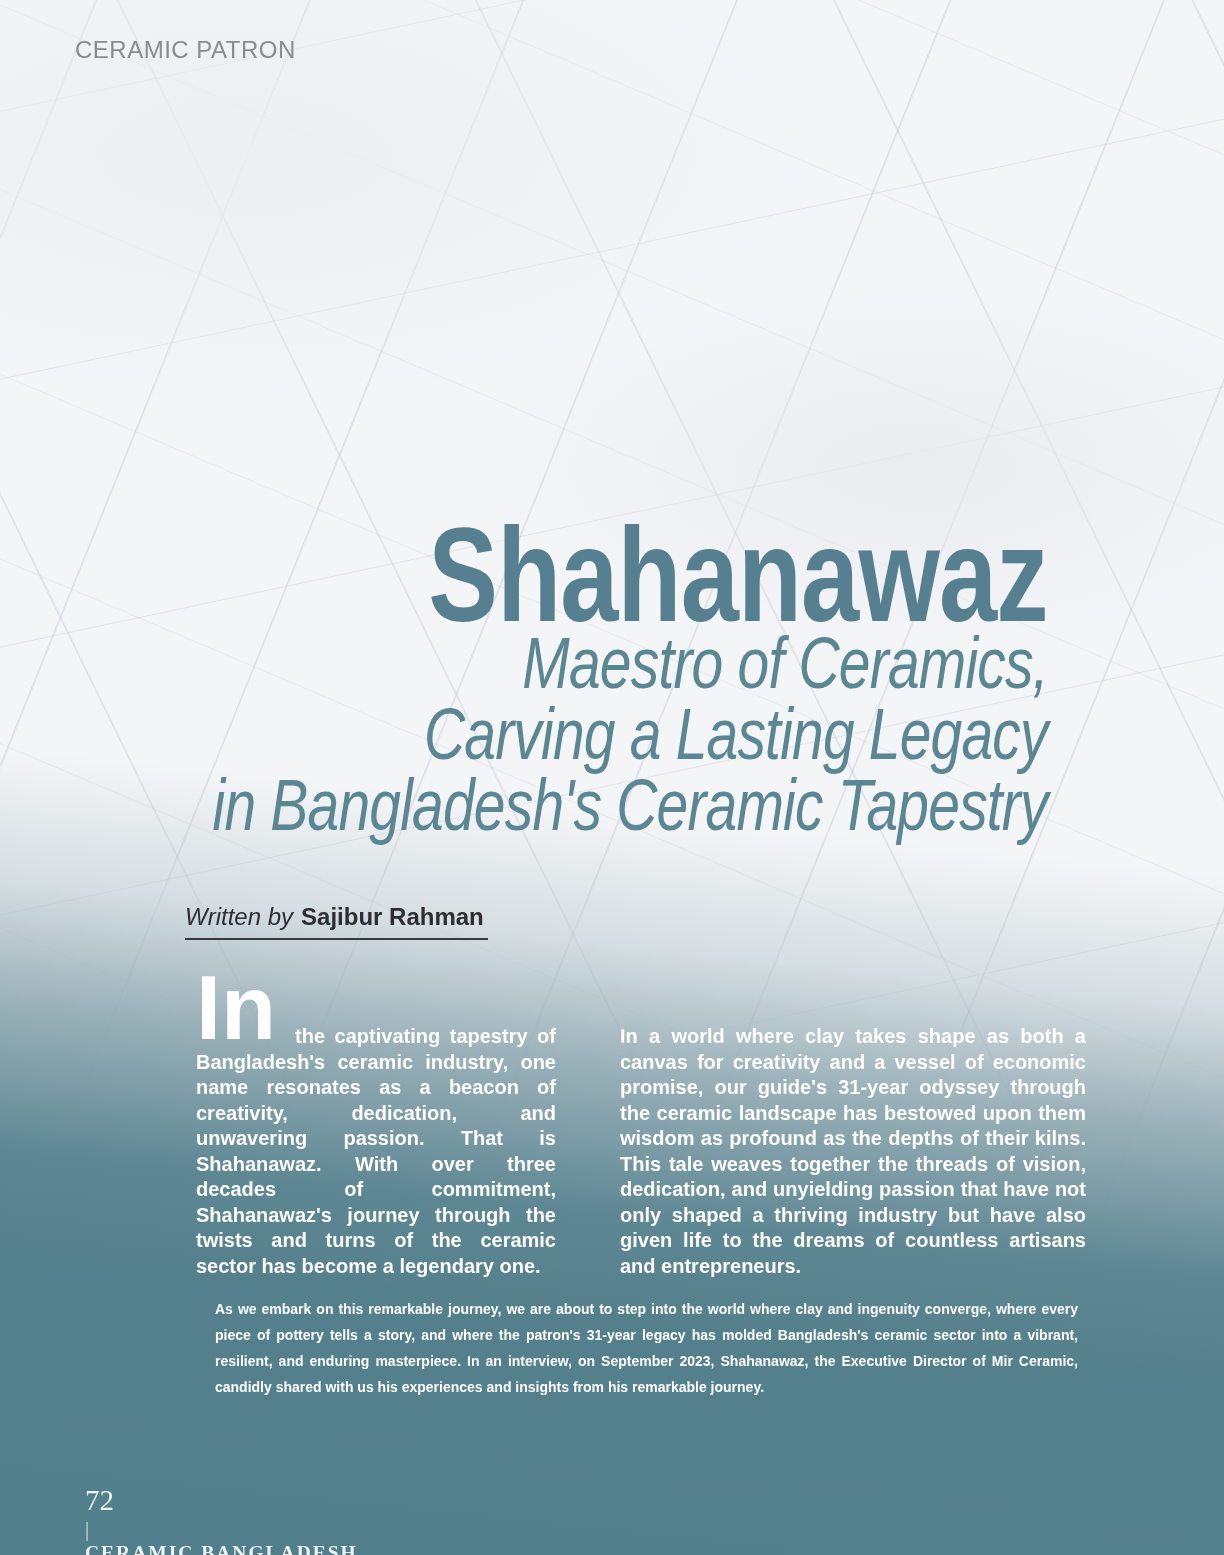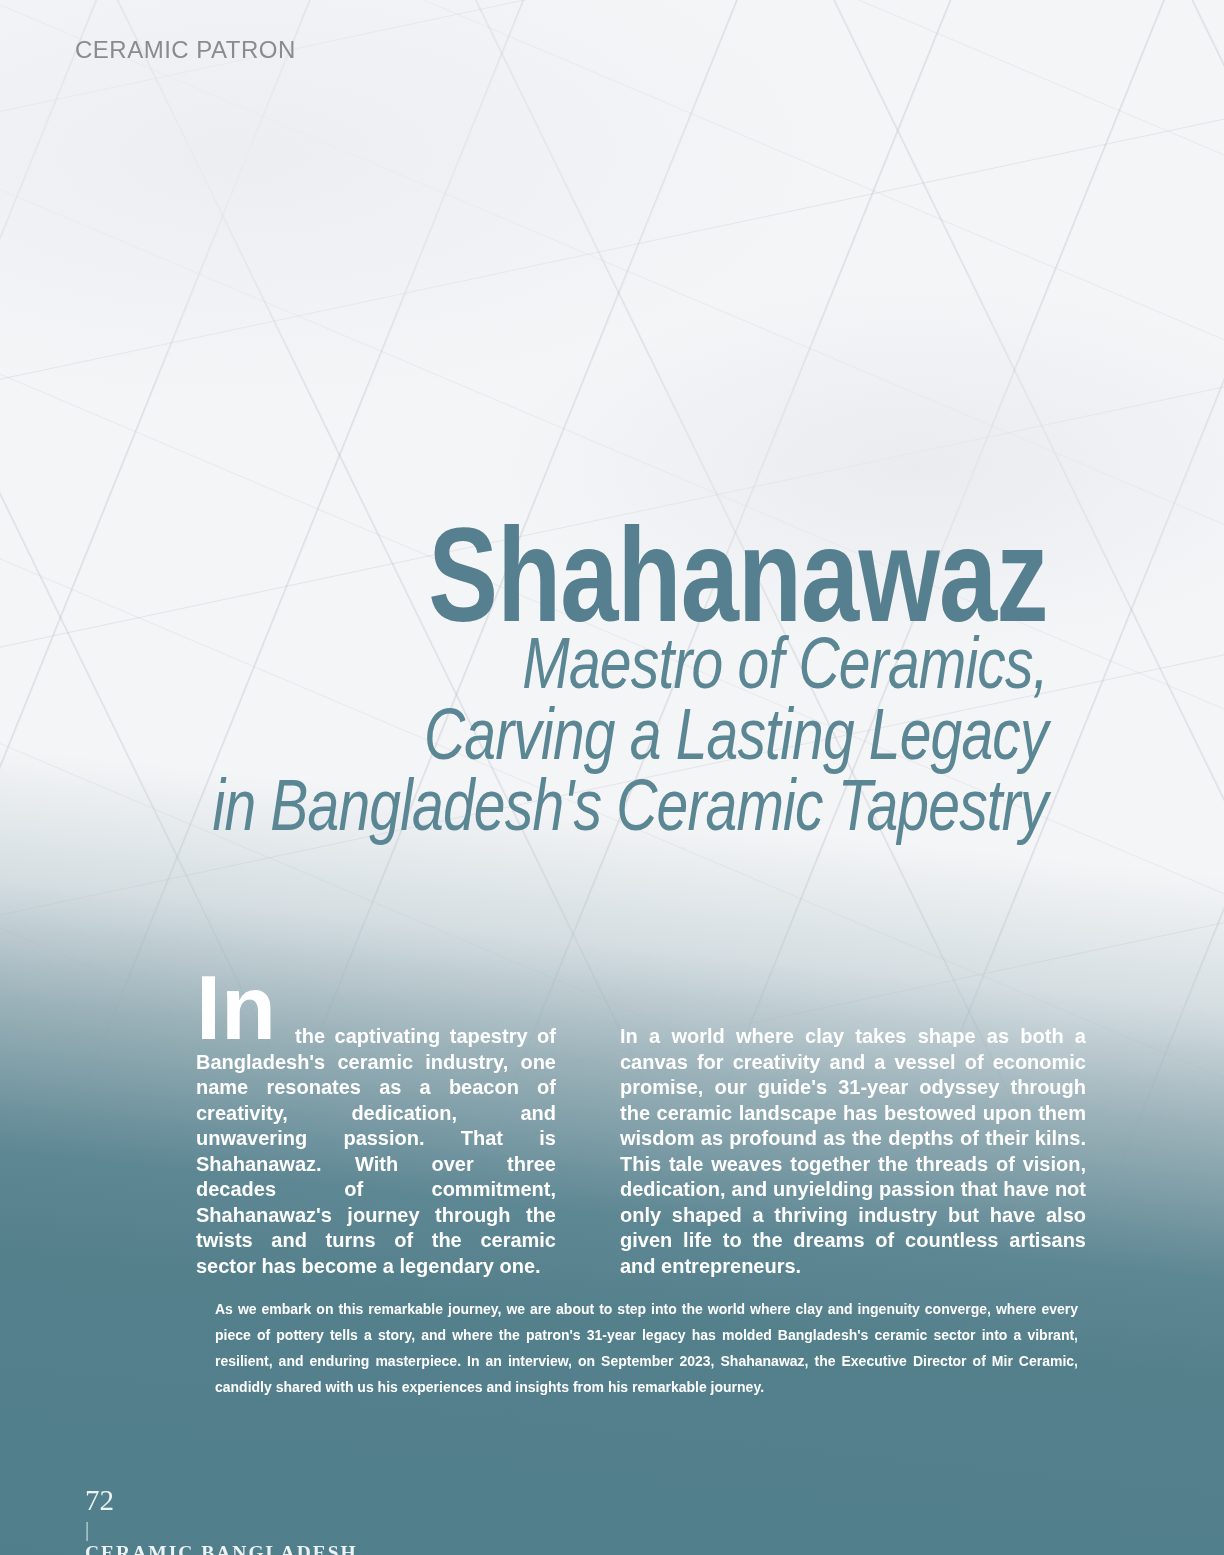--- a/index.html
+++ b/index.html
@@ -90,20 +90,23 @@
     <div class="condense">
       <h1 class="title">Shahanawaz</h1>
       <div class="subtitle">
         <div class="sub-line">Maestro of Ceramics,</div>
         <div class="sub-line">Carving a Lasting Legacy</div>
         <div class="sub-line">in Bangladesh's Ceramic Tapestry</div>
       </div>
     </div>
   </div>
 
+  <div class="byline">
+    <span class="by-prefix">Written by</span><span class="by-author">Sajibur Rahman</span>
+  </div>
 
   <div class="col col-left">
     <span class="dropcap">In</span>
     <span class="indent"></span><span>the captivating tapestry of Bangladesh's ceramic industry, one name resonates as a beacon of creativity, dedication, and unwavering passion. That is Shahanawaz. With over three decades of commitment, Shahanawaz's journey through the twists and turns of the ceramic sector has become a legendary one.</span>
   </div>
 
   <div class="col col-right">In a world where clay takes shape as both a canvas for creativity and a vessel of economic promise, our guide's 31-year odyssey through the ceramic landscape has bestowed upon them wisdom as profound as the depths of their kilns. This tale weaves together the threads of vision, dedication, and unyielding passion that have not only shaped a thriving industry but have also given life to the dreams of countless artisans and entrepreneurs.</div>
 
   <p class="full-para">As we embark on this remarkable journey, we are about to step into the world where clay and ingenuity converge, where every piece of pottery tells a story, and where the patron's 31-year legacy has molded Bangladesh's ceramic sector into a vibrant, resilient, and enduring masterpiece. In an interview, on September 2023, Shahanawaz, the Executive Director of Mir Ceramic, candidly shared with us his experiences and insights from his remarkable journey.</p>
 

